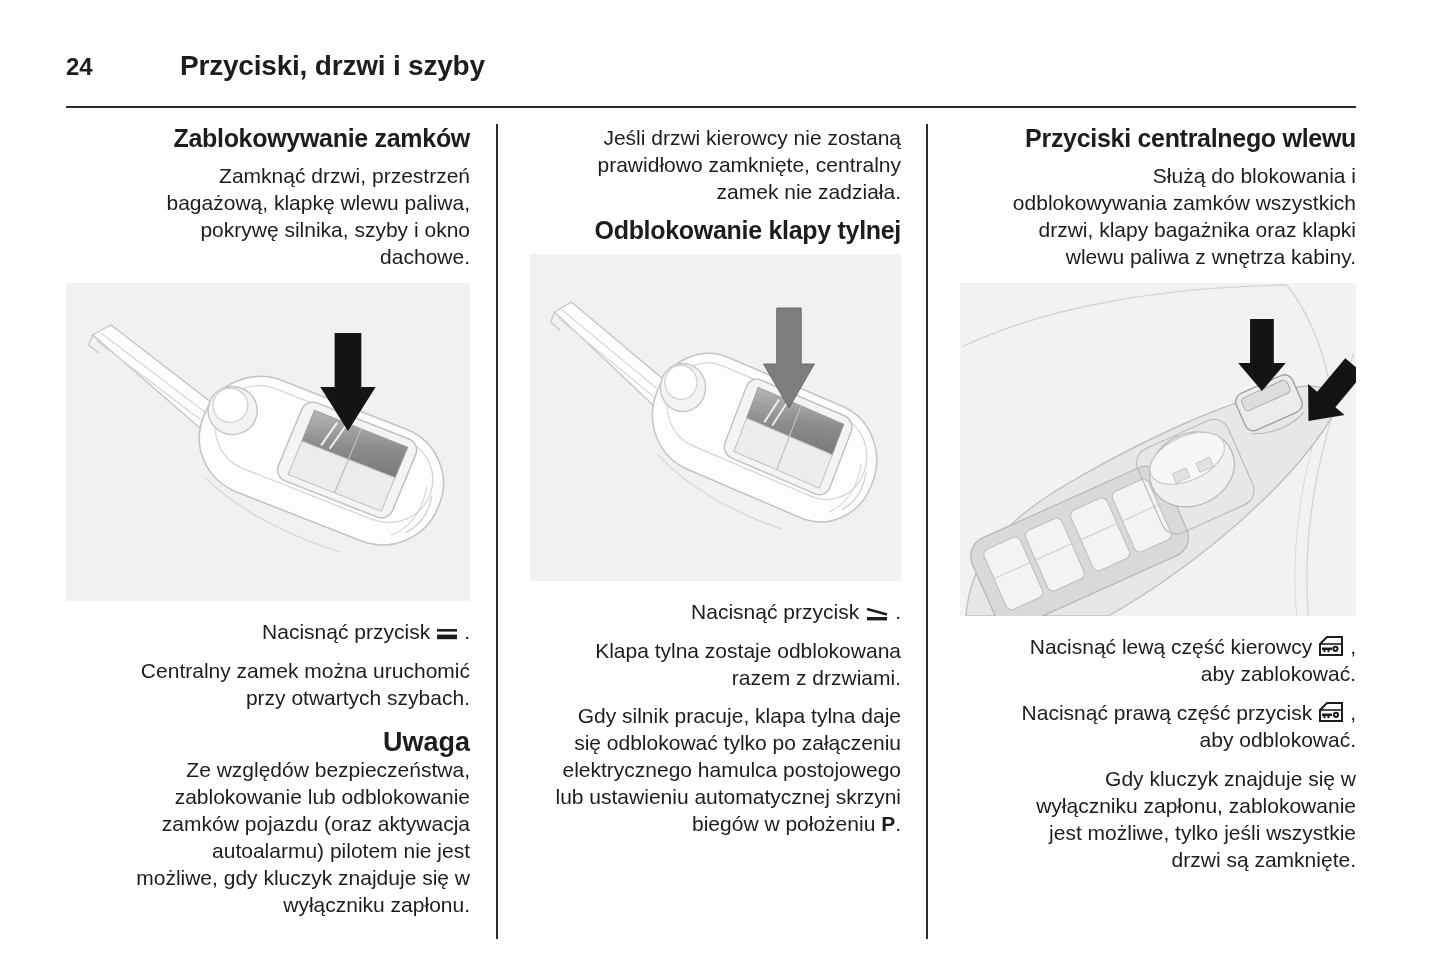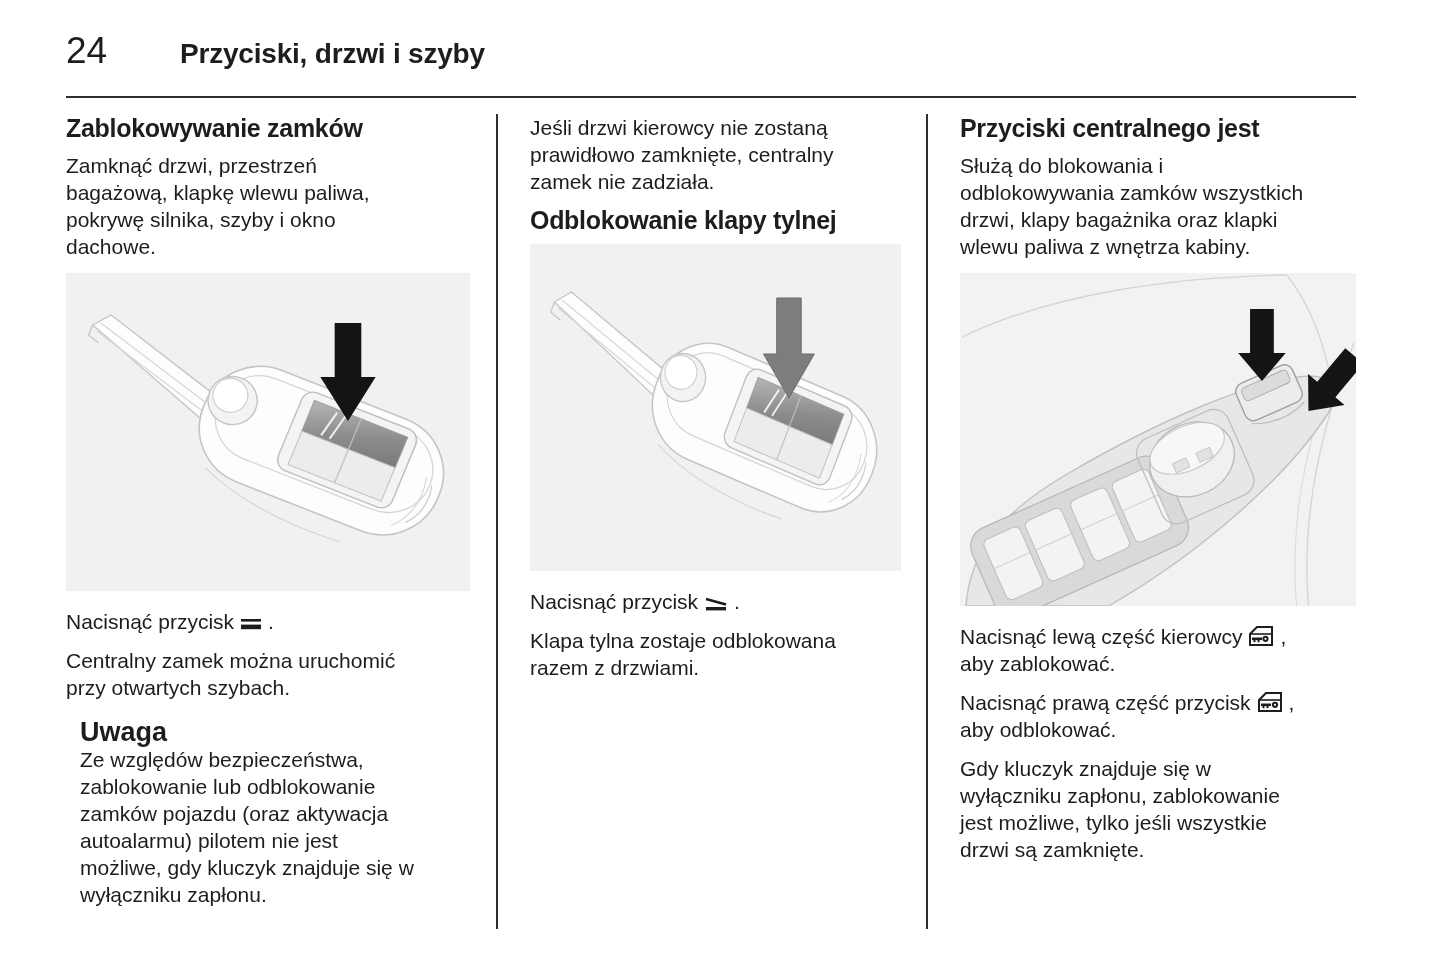--- a/index.html
+++ b/index.html
@@ -5,25 +5,25 @@
   html,body{margin:0;padding:0;background:#ffffff;}
   body{
     width:1445px;height:965px;overflow:hidden;
     font-family:"Liberation Sans", sans-serif;
     color:#1d1d1d;
     -webkit-font-smoothing:antialiased;
   }
   .page{box-sizing:border-box;width:1445px;height:965px;padding:30px 89px 0 66px;}
   
   .hdr{display:flex;align-items:baseline;border-bottom:2px solid #2e2e2e;padding-bottom:24px;}
-  .page-num{font-size:37px;font-weight:normal;width:114px;flex:0 0 auto;}
+  .page-num{font-size:24px;font-weight:bold;width:114px;flex:0 0 auto;margin-top:23px;}
   .chapter{font-size:28px;font-weight:bold;margin:0;letter-spacing:-0.2px;}
   
   main{display:grid;grid-template-columns:1fr 1fr 1fr;margin-top:16px;min-height:815px;}
-  .col{padding-right:26px;min-width:0;}
+  .col{padding-right:26px;min-width:0;text-align:right;}
   .col + .col{border-left:2px solid #2e2e2e;padding-left:32px;padding-right:25px;}
   .col:last-child{padding-right:0;}
   h2{font-size:25px;font-weight:bold;margin:0 0 9px;letter-spacing:-0.3px;}
   .col2 h2{margin-top:4px;}
   p{font-size:21px;line-height:27px;margin:0 0 11px;white-space:pre-line;}
   .press{margin-bottom:12px;}
   .note{margin:18px 0 0 14px;}
   .note-title{font-size:27px;line-height:27px;font-weight:bold;}
   .note p{margin:0;}
   strong{font-weight:bold;}
@@ -128,24 +128,29 @@
         </svg>
       </figure>
 
       <p class="press"><span>Nacisnąć przycisk</span><svg class="inl" width="26" height="16" viewBox="0 0 26 16">
             <line x1="3" y1="3" x2="23" y2="8.5" stroke="#1d1d1d" stroke-width="2.4"></line>
             <rect x="3" y="11" width="20" height="3.4" fill="#1d1d1d"></rect>
           </svg><span>.</span></p>
 
       <p>Klapa tylna zostaje odblokowana
 razem z drzwiami.</p>
+      <p><span>Gdy silnik pracuje, klapa tylna daje
+się odblokować tylko po załączeniu
+elektrycznego hamulca postojowego
+lub ustawieniu automatycznej skrzyni
+biegów w położeniu </span><strong>P</strong><span>.</span></p>
     </section>
 
     <section class="col col3">
-      <h2>Przyciski centralnego jest</h2>
+      <h2>Przyciski centralnego wlewu</h2>
       <p>Służą do blokowania i
 odblokowywania zamków wszystkich
 drzwi, klapy bagażnika oraz klapki
 wlewu paliwa z wnętrza kabiny.</p>
 
       <figure class="fig fig-3">
         <svg viewBox="0 0 400 333" preserveAspectRatio="none">
           <rect x="0" y="0" width="400" height="333" fill="#f2f2f2"></rect>
 
           <path d="M2,64 C90,22 210,4 330,2" fill="none" stroke="#d4d4d4" stroke-width="1.3"></path>

